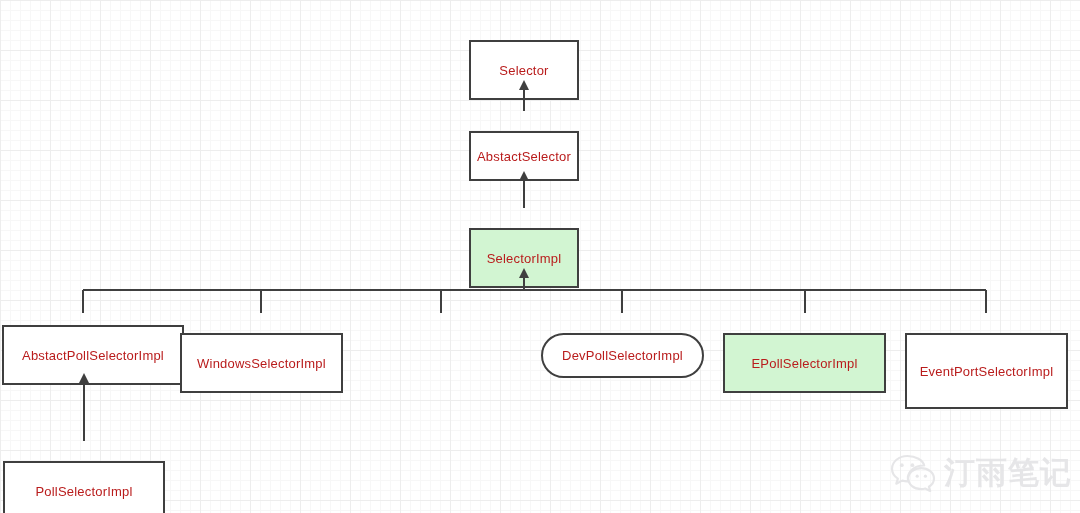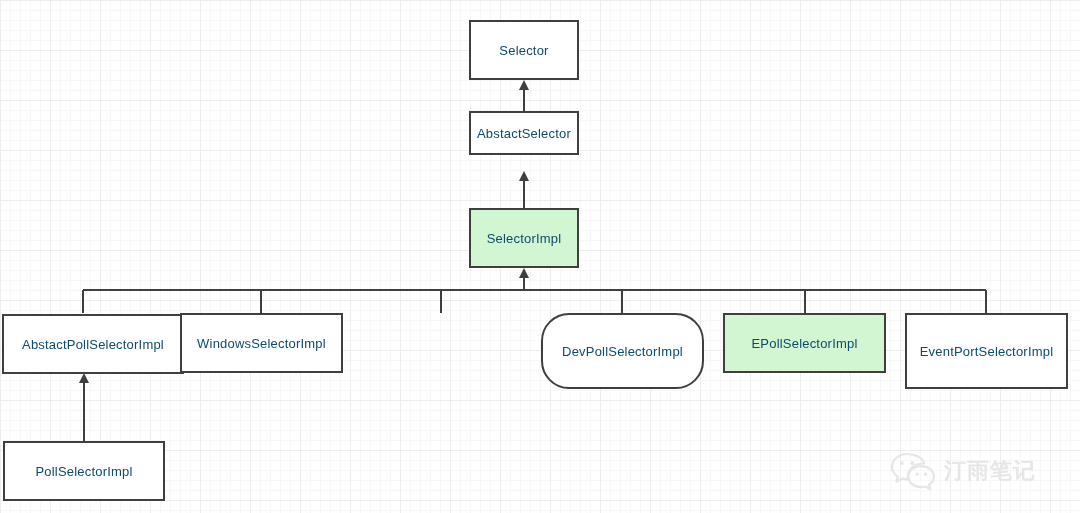--- a/index.html
+++ b/index.html
@@ -23,24 +23,25 @@
     font-family: "Liberation Sans", sans-serif;
   }
   .node {
     position: absolute;
     box-sizing: border-box;
     border: 2px solid #3f3f3f;
     background: #ffffff;
     display: flex;
     align-items: center;
     justify-content: center;
-    color: #0c4a6e;
+    color: #b91c1c;
     font-size: 13px;
     letter-spacing: 0.2px;
     white-space: nowrap;
+    margin-top: 20px;
   }
   .node.green {
     background: #d2f5d2;
   }
   .edge {
     position: absolute;
     background: #3f3f3f;
   }
   .edge.v { width: 2px; }
   .edge.h { height: 2px; }
@@ -55,48 +56,48 @@
   #watermark {
     position: absolute;
     display: flex;
     align-items: center;
     gap: 8px;
     opacity: 0.9;
     pointer-events: none;
   }
   #watermark .wm-text {
     color: #e4e4e6;
-    font-size: 22px;
+    font-size: 31px;
     font-weight: 600;
     letter-spacing: 1px;
     font-family: Liberation Sans, sans-serif;
   }
   #watermark svg { display: block; }
 </style>
 </head>
 <body>
 
 <div id="canvas">
 
   <div class="node" id="n-selector" style="left: 469px; top: 20px; width: 110px; height: 60px;">
     <span>Selector</span>
   </div>
-  <div class="node" id="n-abstact-selector" style="left: 469px; top: 111px; width: 110px; height: 44px;">
+  <div class="node" id="n-abstact-selector" style="left: 469px; top: 111px; width: 110px; height: 50px;">
     <span>AbstactSelector</span>
   </div>
   <div class="node green" id="n-selector-impl" style="left: 469px; top: 208px; width: 110px; height: 60px;">
     <span>SelectorImpl</span>
   </div>
-  <div class="node" id="n-abstact-poll" style="left: 2px; top: 314px; width: 182px; height: 60px;">
+  <div class="node" id="n-abstact-poll" style="left: 2px; top: 305px; width: 182px; height: 60px;">
     <span>AbstactPollSelectorImpl</span>
   </div>
   <div class="node" id="n-windows" style="left: 180px; top: 313px; width: 163px; height: 60px; text-align: center;">
     <span>WindowsSelectorImpl</span>
   </div>
-  <div class="node" id="n-devpoll" style="left: 541px; top: 313px; width: 163px; height: 76px; border-radius: 28px;">
+  <div class="node" id="n-devpoll" style="left: 541px; top: 313px; width: 163px; height: 45px; border-radius: 28px;">
     <span>DevPollSelectorImpl</span>
   </div>
   <div class="node green" id="n-epoll" style="left: 723px; top: 313px; width: 163px; height: 60px;">
     <span>EPollSelectorImpl</span>
   </div>
   <div class="node" id="n-eventport" style="left: 905px; top: 313px; width: 163px; height: 76px;">
     <span>EventPortSelectorImpl</span>
   </div>
   <div class="node" id="n-poll" style="left: 3px; top: 441px; width: 162px; height: 60px;">
     <span>PollSelectorImpl</span>

